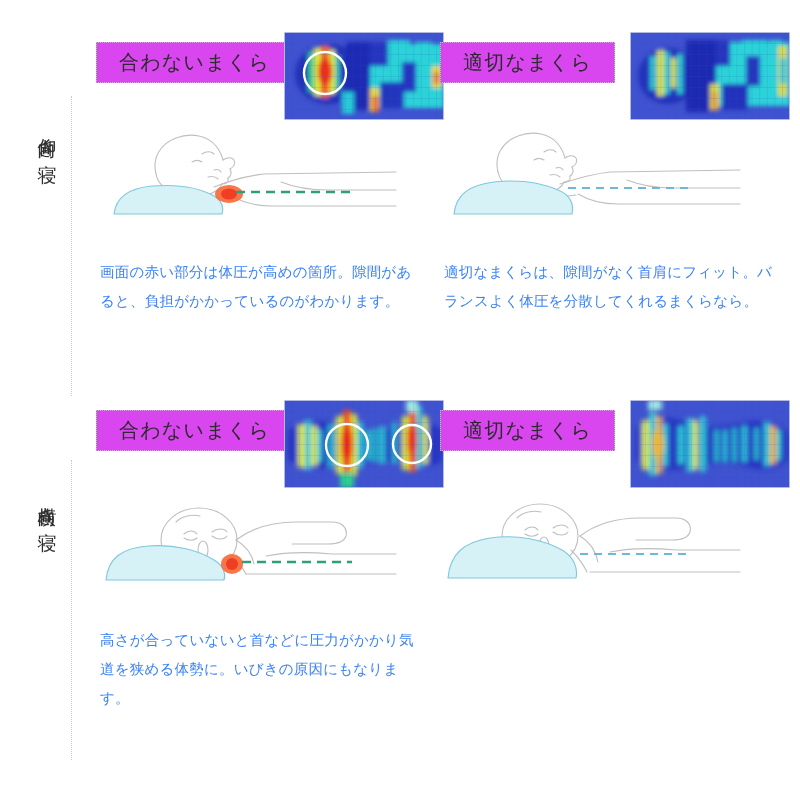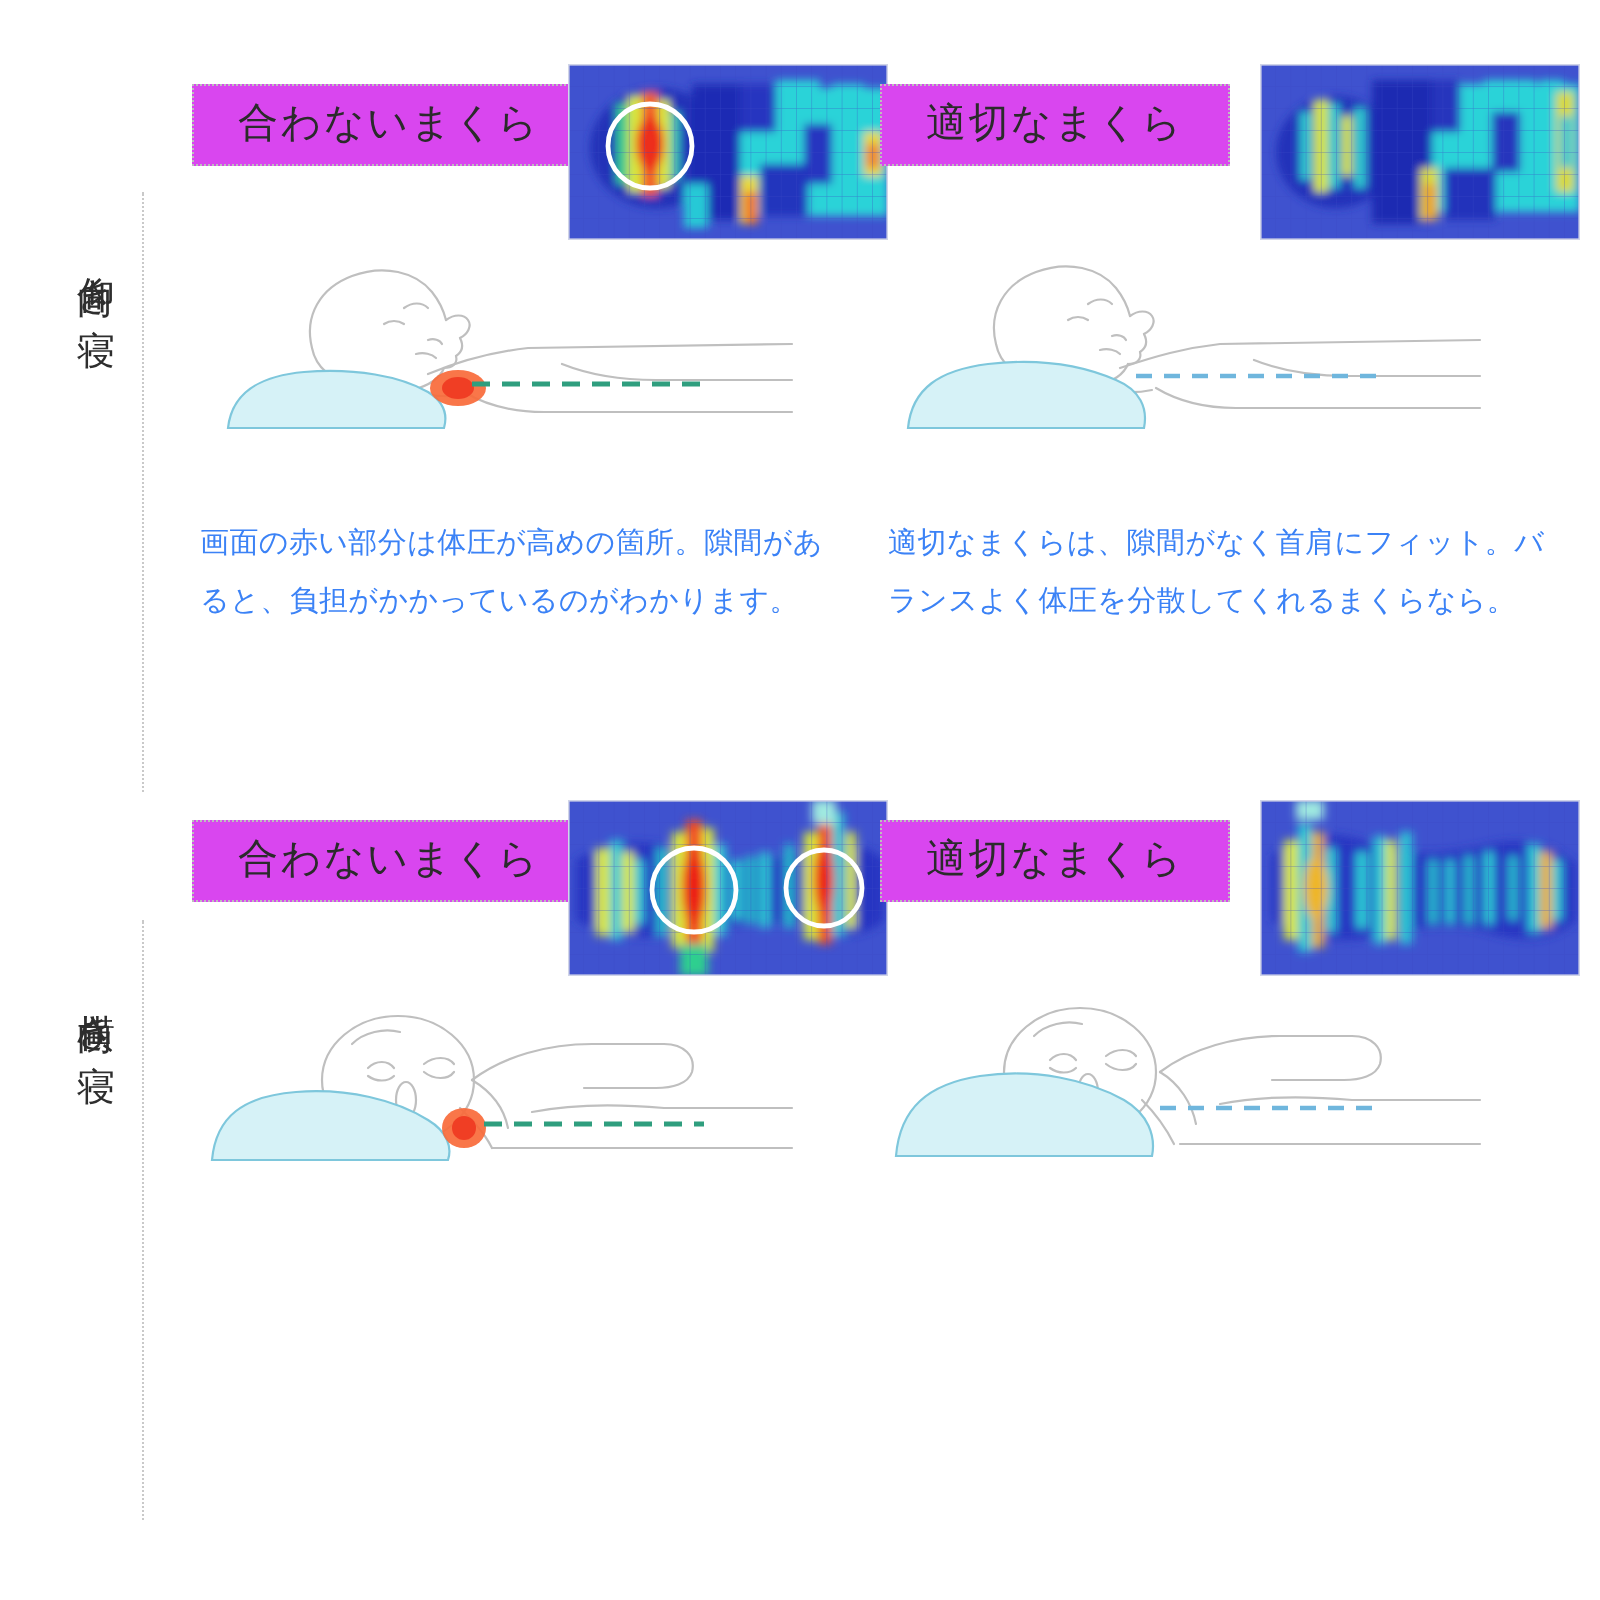--- a/index.html
+++ b/index.html
@@ -360,20 +360,21 @@
             <rect x="56" y="72" width="14" height="16" fill="#2fcf8f"></rect>
             <rect x="122" y="0" width="12" height="12" fill="#9fe9e0"></rect>
           </g>
           <rect x="0" y="0" width="160" height="88" fill="url(#grid3)"></rect>
           <rect x="0" y="0" width="160" height="88" fill="none" stroke="#d0d4e8" stroke-width="1.6"></rect>
           <circle cx="63" cy="45" r="21" fill="none" stroke="#ffffff" stroke-width="2.4"></circle>
           <circle cx="128" cy="44" r="19" fill="none" stroke="#ffffff" stroke-width="2.4"></circle>
         </svg>
       </div>
 
+      <div class="desc">高さが合っていないと首などに圧力がかかり気道を狭める体勢に。いびきの原因にもなります。</div>
     </div>
 
     <div class="cell right">
 
       <div style="position:absolute;top:14px;left:0;">
         <span class="headbox">適切なまくら</span>
       </div>
 
       <div class="figure">
         <svg width="330" height="125" viewBox="0 0 330 125">

